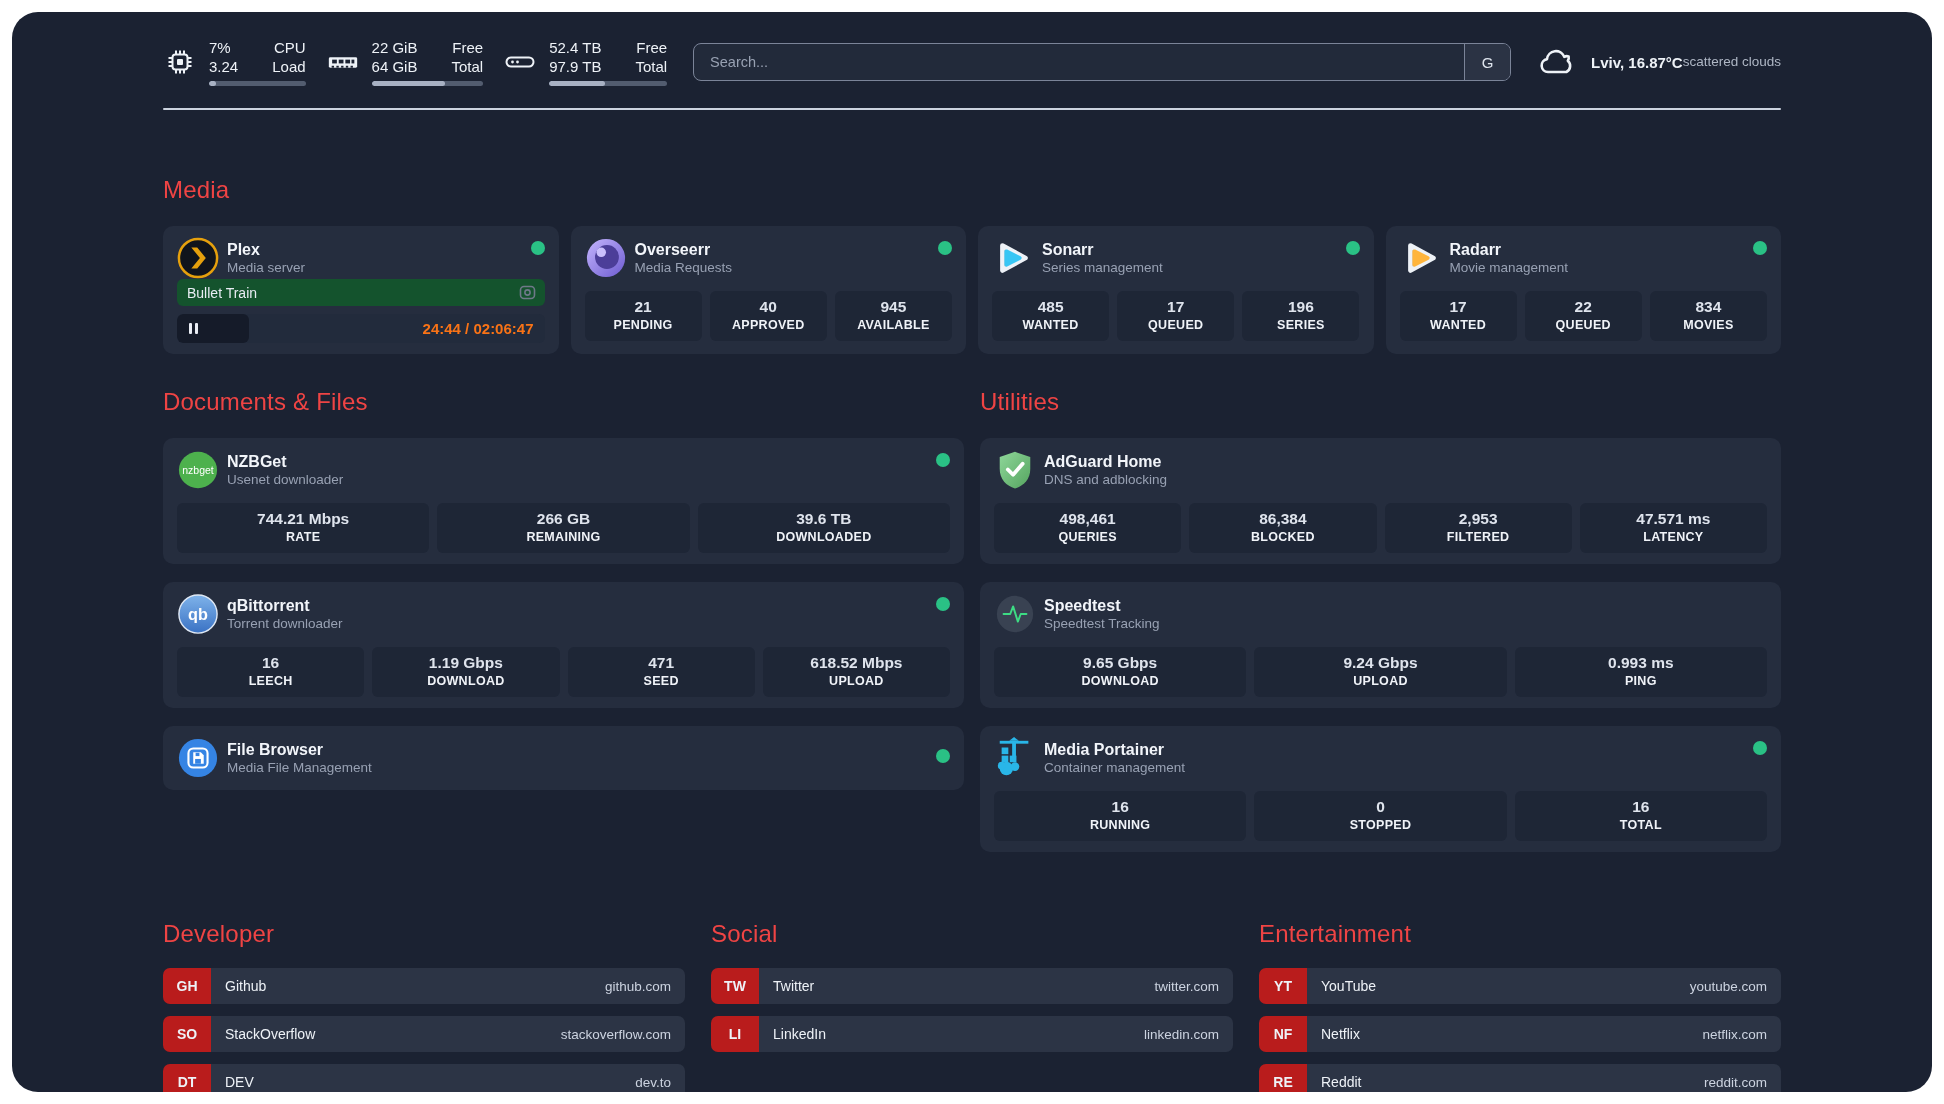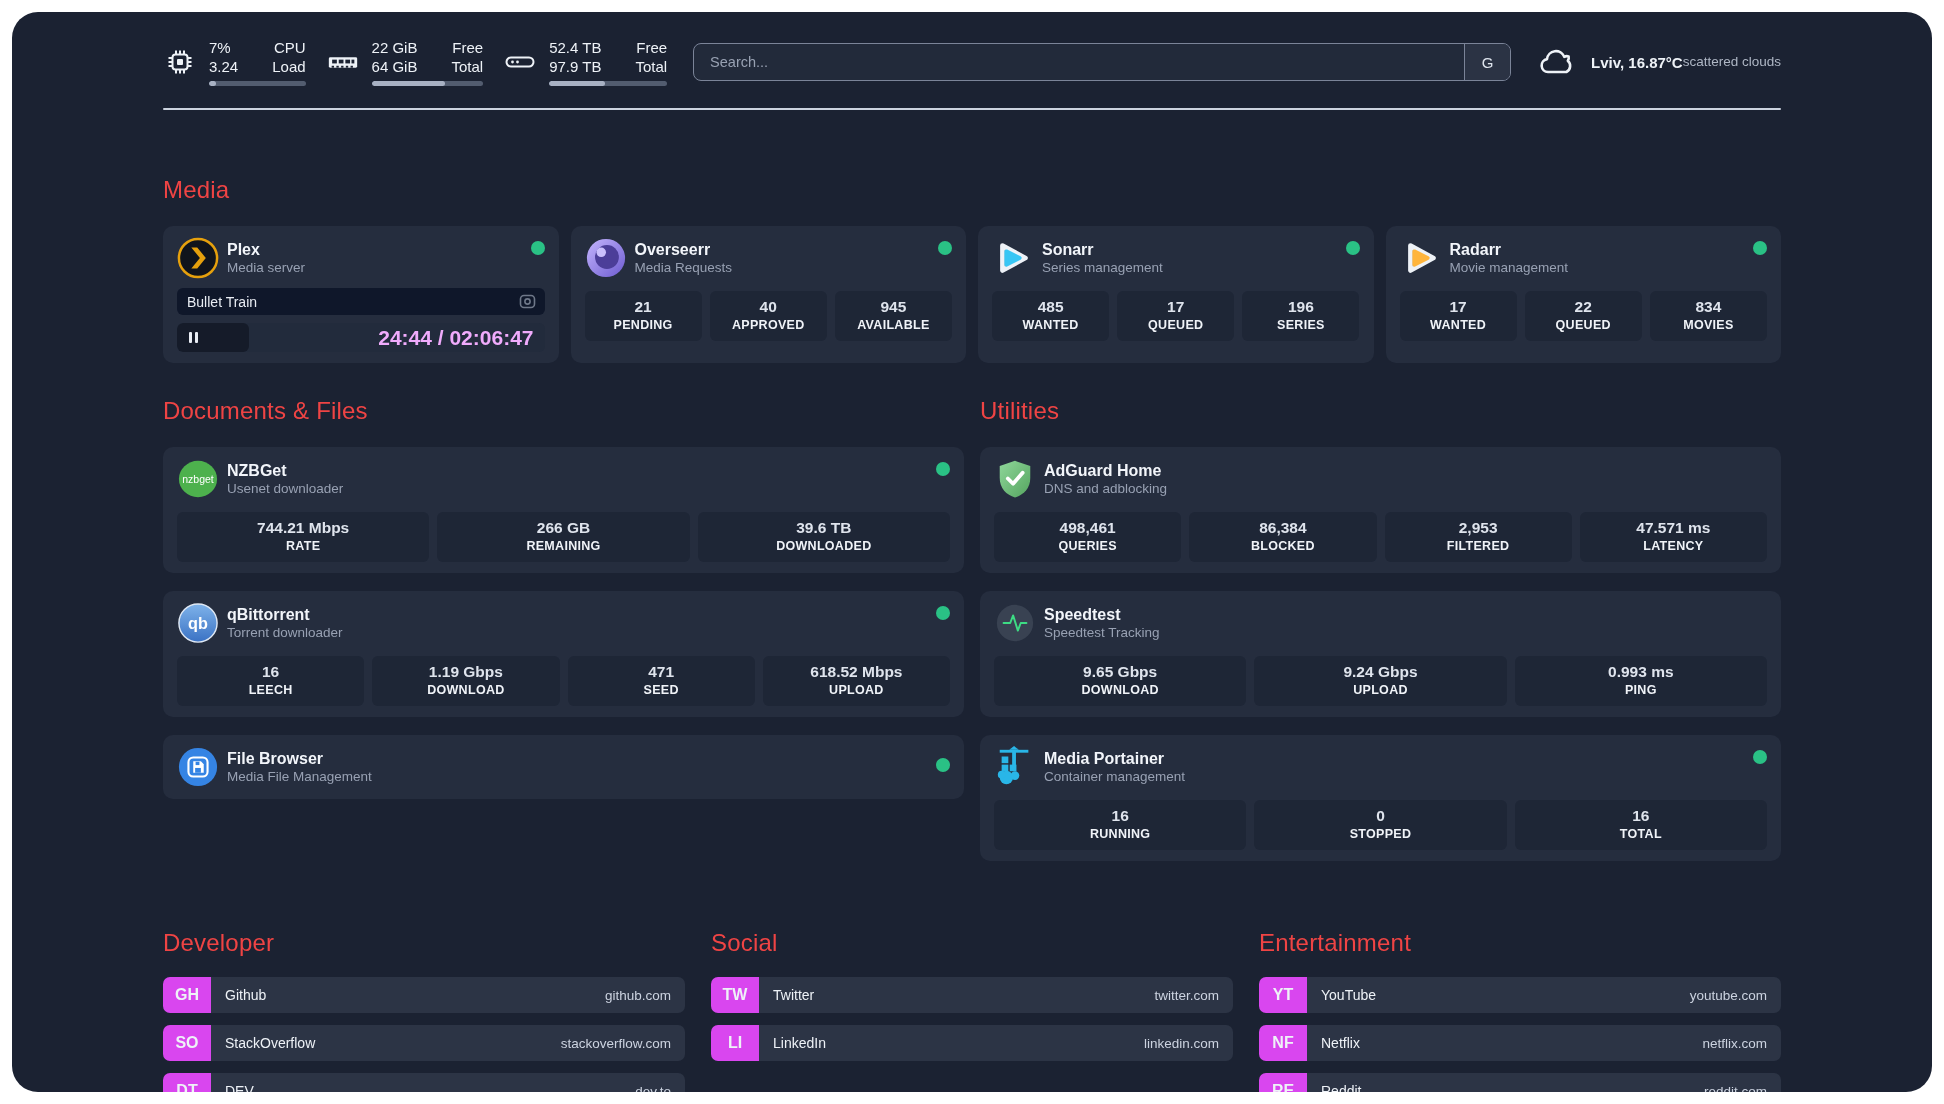--- a/index.html
+++ b/index.html
@@ -45,33 +45,33 @@
   .app-desc { font-size:13.5px; color:#98a1b3; }
   .dot { width:14px; height:14px; border-radius:50%; background:#2ac185; margin-left:auto; align-self:flex-start; margin-top:4px; flex:0 0 auto; }
   .stats-row { margin-top:12px; display:grid; gap:8px; }
   .cols3 { grid-template-columns:repeat(3,1fr); }
   .cols4 { grid-template-columns:repeat(4,1fr); }
   .stat-pill { background:#1e2636; border-radius:6px; padding:6px 4px 7px; display:flex; flex-direction:column; align-items:center; justify-content:center; min-height:48px; }
   .stat-value { font-size:15.5px; color:#dfe4ed; line-height:20px;font-weight:bold; }
   .stat-label { font-size:12.5px; font-weight:700; color:#f0f3f8; letter-spacing:.3px; line-height:17px;text-align:center; }
 
   
-  .media-row { margin-top:9px; height:27px; background:#0f172a; border-radius:6px; display:flex; align-items:center; padding:0 9px 0 10px;justify-content:center; }
+  .media-row { height:27px; background:#14532d; border-radius:6px; display:flex; align-items:center; padding:0 9px 0 10px;justify-content:center; }
   .media-name { font-size:14px; color:#e9edf4; flex:1; }
   .progress-row { margin-top:8px; height:29px; background:#222b3c; border-radius:6px; position:relative; overflow:hidden; display:flex; align-items:center; }
   .progress-fill { position:absolute; left:0; top:0; bottom:0; background:#151b29; border-radius:6px; display:flex; align-items:center; padding-left:12px; }
   .pause { display:flex; gap:3px; }
   .pause span { width:3px; height:11px; background:#e9edf4; border-radius:1px; }
-  .progress-time { margin-left:auto; padding-right:11px; font-size:21px; font-weight:700; color:#f0abfc; z-index:1; }
+  .progress-time { margin-left:auto; padding-right:11px; font-size:15px; font-weight:700; color:#f97316; z-index:1; }
 
   
   .bookmarks { margin-top:68px; display:grid; grid-template-columns:1fr 1fr 1fr; column-gap:26px; }
   .link-list { margin-top:20px; display:flex; flex-direction:column; gap:12px; }
   .link-row { display:flex; height:36px; border-radius:7px; overflow:hidden; cursor:pointer; }
-  .link-abbr { width:48px; background:#d946ef; display:flex; align-items:center; justify-content:center; font-size:16px; font-weight:700; color:#eef2f7; flex:0 0 auto; }
+  .link-abbr { width:48px; background:#b91c1c; display:flex; align-items:center; justify-content:center; font-size:14px; font-weight:700; color:#eef2f7; flex:0 0 auto; }
   .link-pill { flex:1; background:#2c3445; display:flex; align-items:center; justify-content:space-between; padding:0 14px; }
   .link-name { font-size:14px; color:#eef2f7; }
   .link-url { font-size:13.5px; color:#ccd3e0; }
 
   svg { display:block; }
 </style>
 </head>
 <body>
 
 <div class="app">

